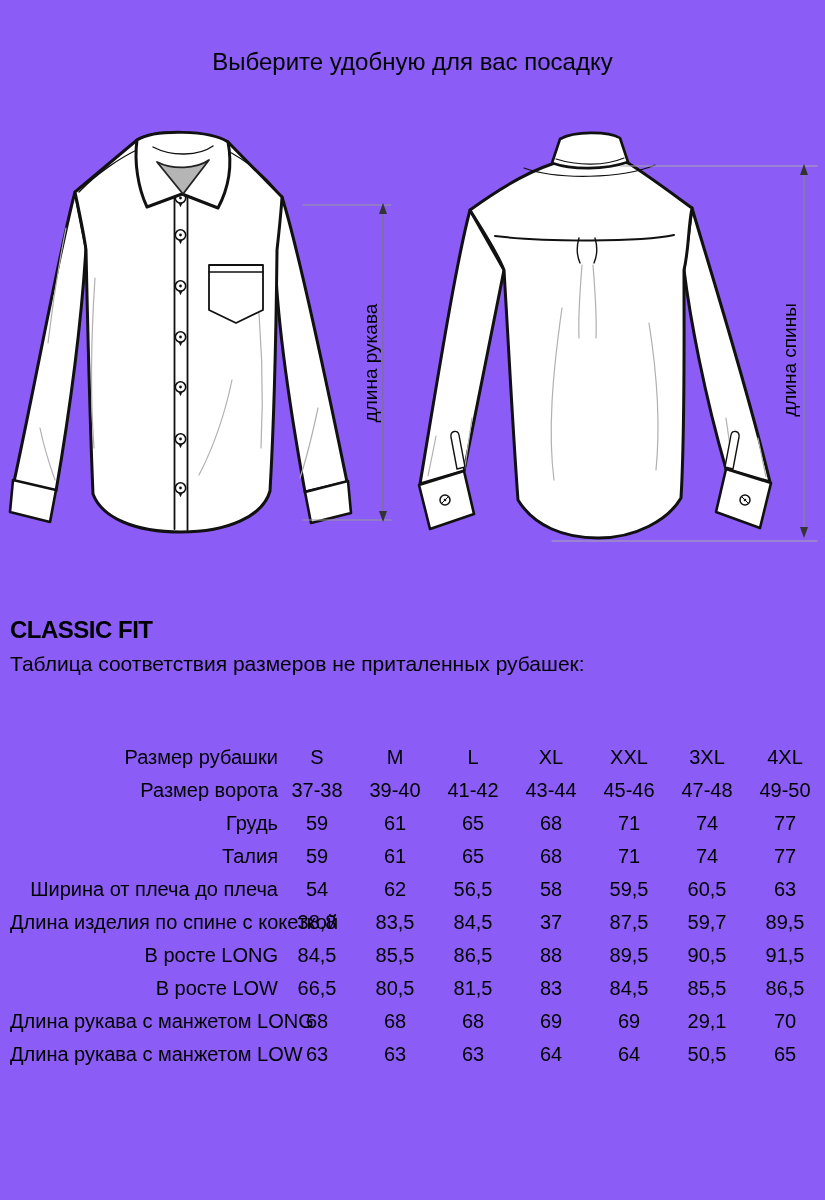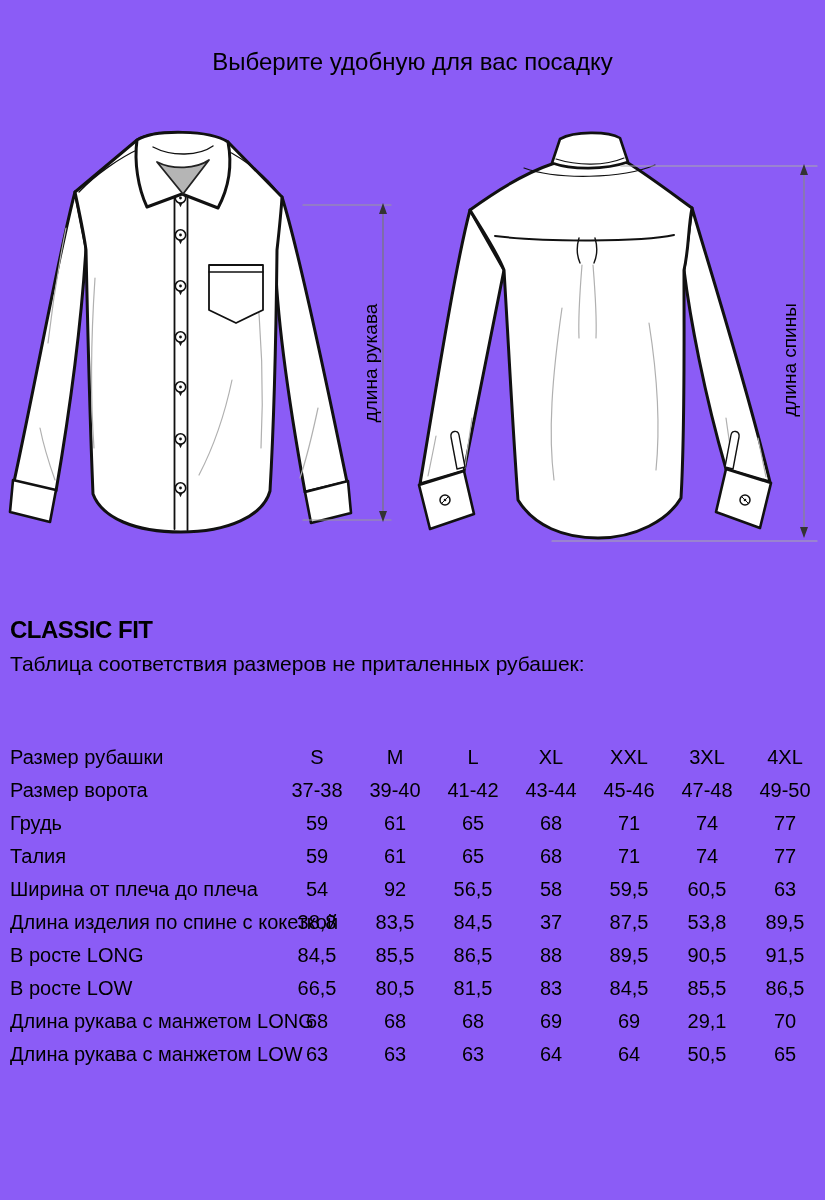--- a/index.html
+++ b/index.html
@@ -11,21 +11,21 @@
   .vlabel{position:absolute;width:132px;height:26px;display:flex;align-items:center;
           justify-content:center;font-size:19px;white-space:nowrap;
           transform:rotate(-90deg);}
   .heading{position:absolute;left:10px;top:616px;font-size:24px;font-weight:bold;
            letter-spacing:-0.5px;}
   .subtitle{position:absolute;left:10px;top:652px;font-size:21px;}
   table.sizes{position:absolute;left:10px;top:741px;border-collapse:collapse;
               table-layout:fixed;width:814px;}
   table.sizes th,table.sizes td{height:33px;padding:0;font-size:20px;font-weight:normal;
               text-align:center;white-space:nowrap;overflow:visible;vertical-align:middle;}
-  table.sizes .lbl{text-align:left;margin-top:24px;}
+  table.sizes .lbl{text-align:right;margin-top:24px;}
 </style>
 </head>
 <body>
 
 <div class="page">
 
   <div class="title">Выберите удобную для вас посадку</div>
 
   <svg class="draw" style="left:0;top:118px" width="400" height="470" viewBox="0 0 400 470">
     <g fill="none" stroke="#111" stroke-linejoin="round" stroke-linecap="round">
@@ -224,35 +224,35 @@
           <td>61</td>
           <td>65</td>
           <td>68</td>
           <td>71</td>
           <td>74</td>
           <td>77</td>
         </tr>
         <tr>
           <td class="lbl">Ширина от плеча до плеча</td>
           <td>54</td>
-          <td>92</td>
+          <td>62</td>
           <td>56,5</td>
           <td>58</td>
           <td>59,5</td>
           <td>60,5</td>
           <td>63</td>
         </tr>
         <tr>
           <td class="lbl">Длина изделия по спине с кокеткой</td>
           <td>38,8</td>
           <td>83,5</td>
           <td>84,5</td>
           <td>37</td>
           <td>87,5</td>
-          <td>53,8</td>
+          <td>59,7</td>
           <td>89,5</td>
         </tr>
         <tr>
           <td class="lbl">В росте LONG</td>
           <td>84,5</td>
           <td>85,5</td>
           <td>86,5</td>
           <td>88</td>
           <td>89,5</td>
           <td>90,5</td>

